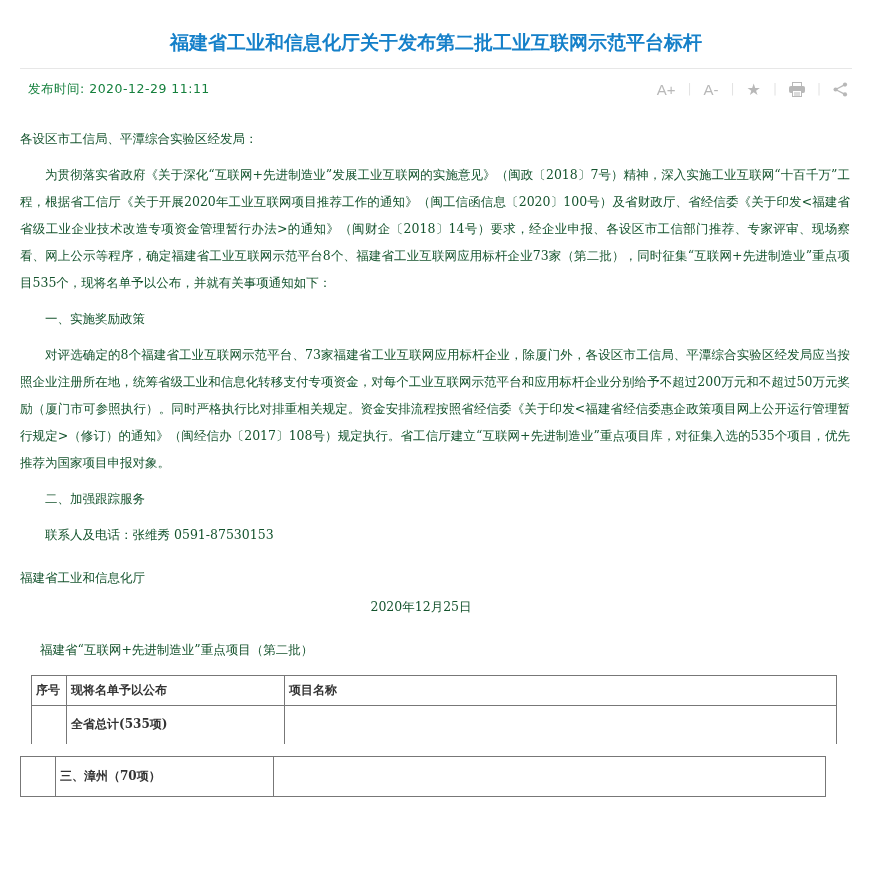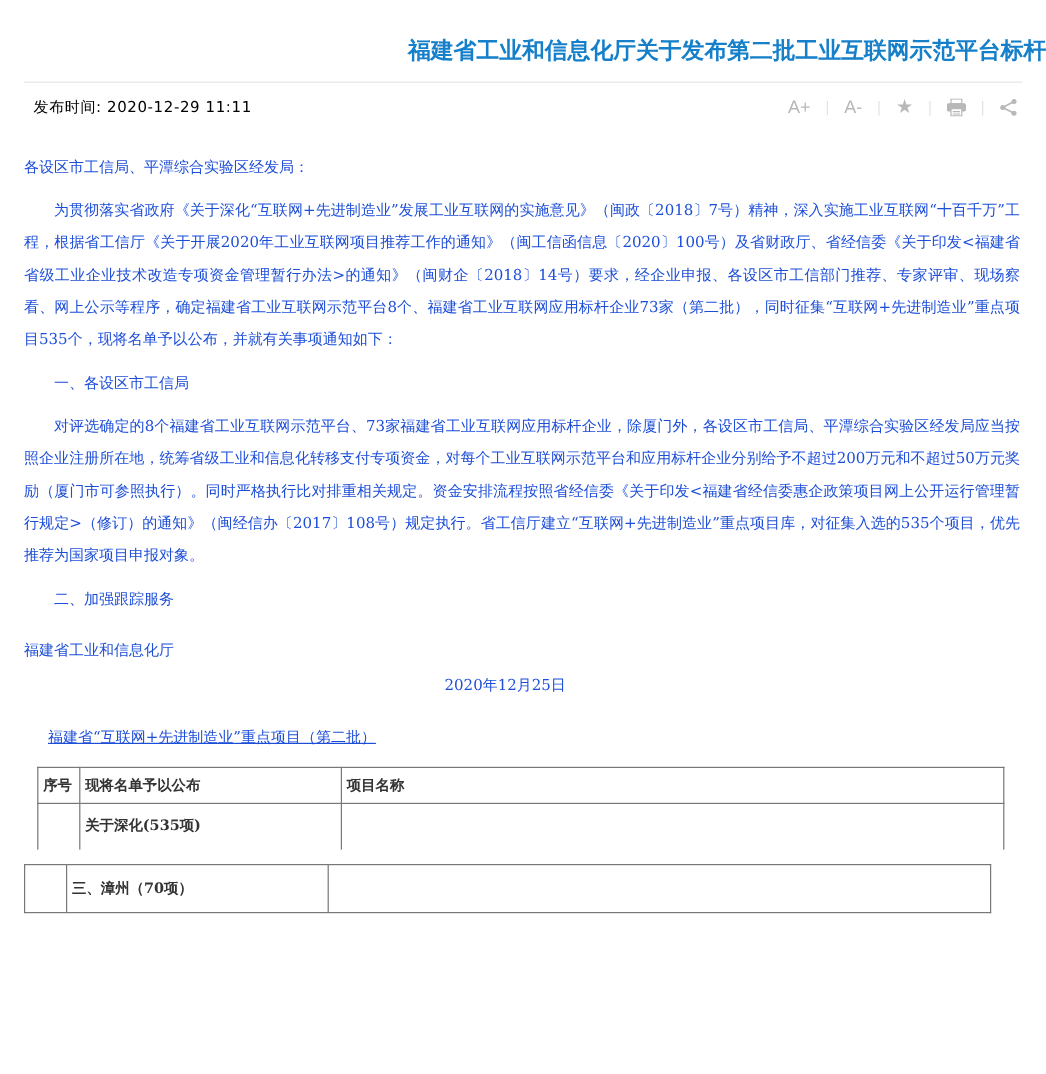--- a/index.html
+++ b/index.html
@@ -8,70 +8,70 @@
     position:relative;
     width:872px; height:895px;
     margin:0 auto;
     background:#ffffff;
     overflow:hidden;
     font-family:"DejaVu Sans","Liberation Sans",sans-serif;
   }
   
   .title-block {
     padding-top:30px;
-    text-align:right;
+    text-align:center;
     color:#1580c9;
     font-weight:bold;
     font-size:19px;
     line-height:25px;
     font-family:"Liberation Sans","DejaVu Sans",sans-serif;
   }
   .divider {
     margin:13px 20px 0 20px;
     border-bottom:1px solid #e7e7e7;
   }
   .meta-row {
     margin:0 22px 0 20px;
     height:40px;
     display:flex;
     align-items:center;
     justify-content:space-between;
   }
   .publish-time {
     padding-left:8px;
-    color:#000000;
+    color:#15803d;
     font-size:12.5px;
     letter-spacing:.5px;
   }
   .toolbar { display:flex; align-items:center; color:#b8b8b8; }
   .toolbar .tool {
     font-size:15px;
     color:#b8b8b8;
     cursor:pointer;
     display:flex; align-items:center; justify-content:center;
     padding:0 2px;
     background:none; border:none;
     font-family:"Liberation Sans","DejaVu Sans",sans-serif;
   }
   .toolbar .sep { color:#e3e3e3; font-size:12px; margin:0 10px; }
   .toolbar svg { display:block; }
   
   .article {
     margin:16px 22px 0 20px;
-    color:#1d4ed8;
+    color:#14532d;
     font-size:12.5px;
     line-height:27px;
     font-family:"DejaVu Serif","Liberation Serif",serif;
   }
   .article p { margin:9px 0; text-indent:2em; text-align:justify; }
   .article p.no-indent { text-indent:0; }
   .article p.heading { margin:6px 0; }
   .sign-line  { text-align:left; margin-top:16px; padding-right:6px; }
   .date-line  { text-align:center; margin-top:2px;  padding-right:28px; }
-  .table-caption { margin-top:16px; text-indent:1.6em;text-decoration:underline; }
+  .table-caption { margin-top:16px; text-indent:1.6em; }
   
   .tbl-wrap { margin-left:20px; }
   table.doc {
     border-collapse:collapse;
     table-layout:fixed;
     width:805px;
     font-size:12px;
     color:#333333;
     font-family:"DejaVu Serif","Liberation Serif",serif;
   }
@@ -128,44 +128,45 @@
           <line x1="2.6" y1="7.5" x2="12" y2="2.6" stroke="#b8b8b8" stroke-width="1.4"></line>
           <line x1="2.6" y1="7.5" x2="12" y2="12.4" stroke="#b8b8b8" stroke-width="1.4"></line>
         </svg>
       </button>
     </span>
   </div>
 
   <div class="article">
     <p class="no-indent">各设区市工信局、平潭综合实验区经发局：</p>
     <p>为贯彻落实省政府《关于深化“互联网+先进制造业”发展工业互联网的实施意见》（闽政〔2018〕7号）精神，深入实施工业互联网“十百千万”工程，根据省工信厅《关于开展2020年工业互联网项目推荐工作的通知》（闽工信函信息〔2020〕100号）及省财政厅、省经信委《关于印发&lt;福建省省级工业企业技术改造专项资金管理暂行办法&gt;的通知》（闽财企〔2018〕14号）要求，经企业申报、各设区市工信部门推荐、专家评审、现场察看、网上公示等程序，确定福建省工业互联网示范平台8个、福建省工业互联网应用标杆企业73家（第二批），同时征集“互联网+先进制造业”重点项目535个，现将名单予以公布，并就有关事项通知如下：</p>
-    <p class="heading">一、各设区市工信局</p>
+    <p class="heading">一、实施奖励政策</p>
     <p>对评选确定的8个福建省工业互联网示范平台、73家福建省工业互联网应用标杆企业，除厦门外，各设区市工信局、平潭综合实验区经发局应当按照企业注册所在地，统筹省级工业和信息化转移支付专项资金，对每个工业互联网示范平台和应用标杆企业分别给予不超过200万元和不超过50万元奖励（厦门市可参照执行）。同时严格执行比对排重相关规定。资金安排流程按照省经信委《关于印发&lt;福建省经信委惠企政策项目网上公开运行管理暂行规定&gt;（修订）的通知》（闽经信办〔2017〕108号）规定执行。省工信厅建立“互联网+先进制造业”重点项目库，对征集入选的535个项目，优先推荐为国家项目申报对象。</p>
     <p class="heading">二、加强跟踪服务</p>
+    <p>联系人及电话：张维秀 0591-87530153</p>
     <div class="sign-line">福建省工业和信息化厅</div>
     <div class="date-line">2020年12月25日</div>
     <div class="table-caption">福建省“互联网+先进制造业”重点项目（第二批）</div>
   </div>
 
   <div class="tbl-wrap" style="margin-top:12px;padding-left:11px;">
     <table class="doc">
       <colgroup>
           <col class="col-seq">
           <col class="col-unit">
           <col class="col-proj">
         </colgroup>
       <tbody>
           <tr class="hdr">
         <td>序号</td>
         <td>现将名单予以公布</td>
         <td>项目名称</td>
       </tr>
       <tr class="total">
         <td></td>
-        <td>关于深化(535项)</td>
+        <td>全省总计(535项)</td>
         <td></td>
       </tr>
     </tbody>
       </table>
   </div>
 
   <div class="gap-sm"></div>
 
   <div class="tbl-wrap">
     <table class="doc">

